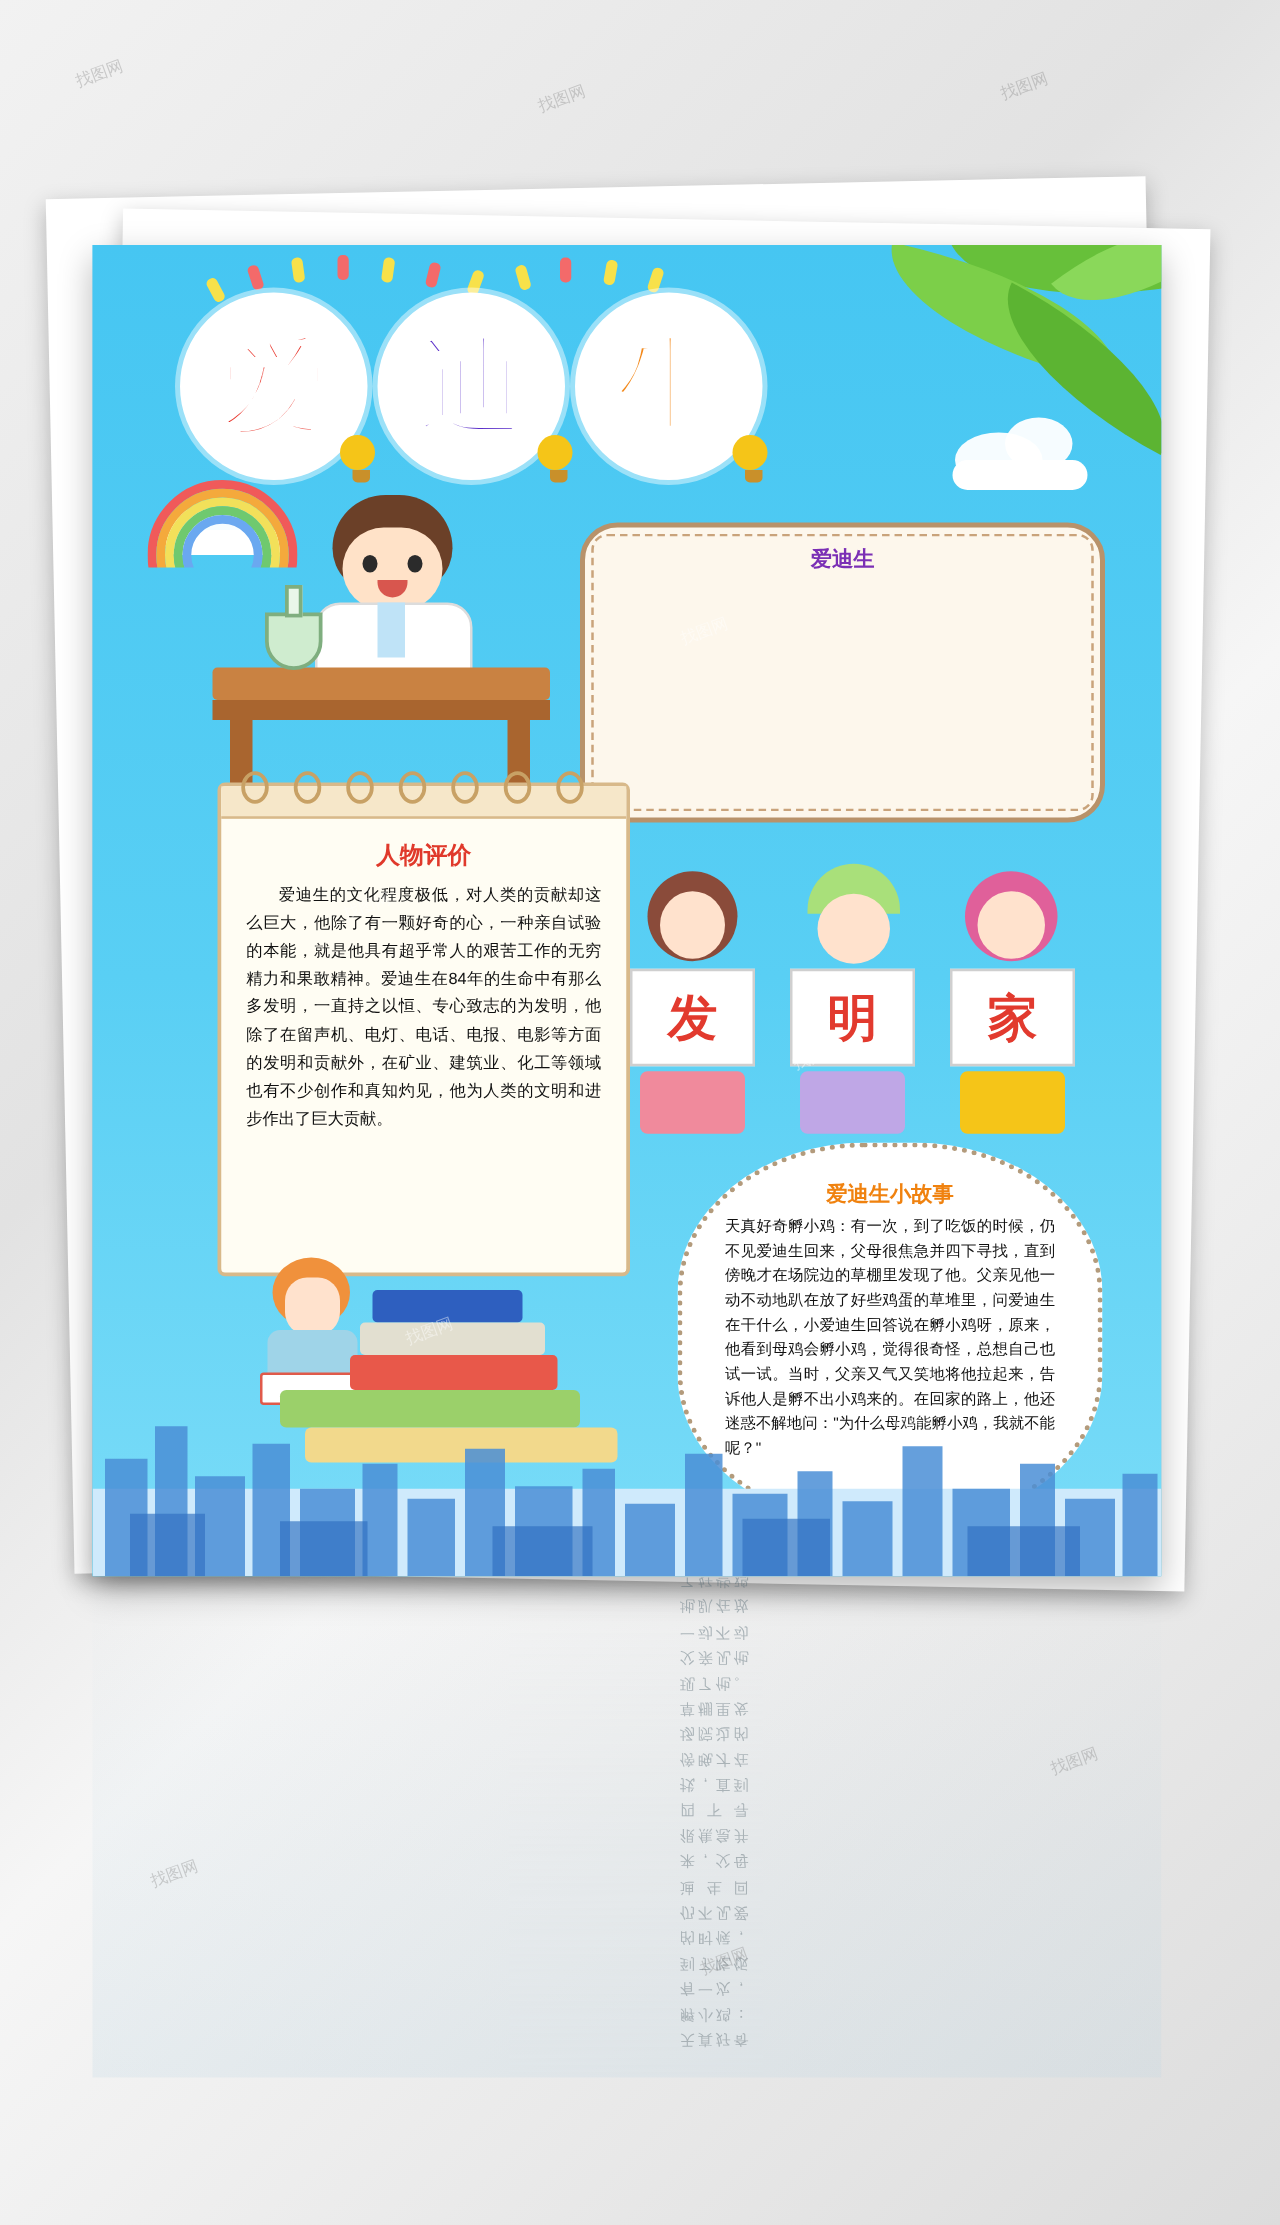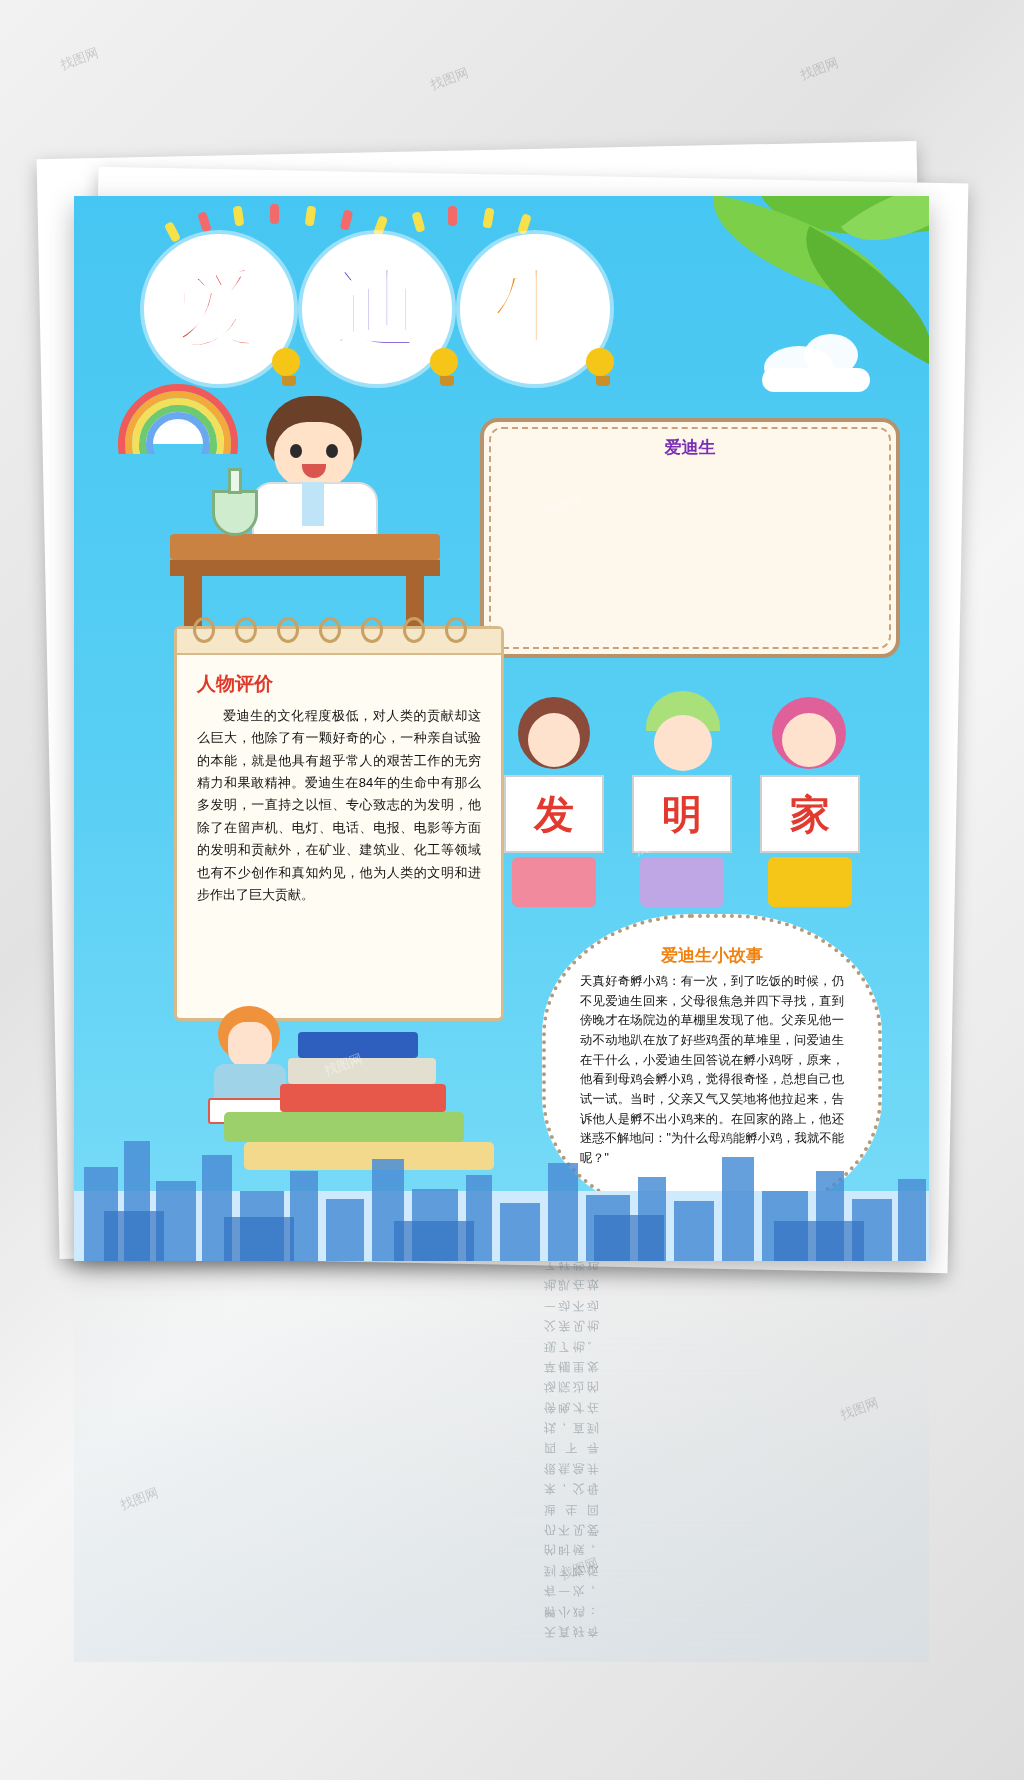--- a/index.html
+++ b/index.html
@@ -36,34 +36,33 @@
   }
   .bubble span{font-size:86px;font-weight:bold;font-family:"Liberation Serif",serif;
     -webkit-text-stroke:3px #fff;}
   .tick{position:absolute;width:9px;height:20px;border-radius:4px;}
   .bulb{position:absolute;width:34px;height:46px;}
   
   .leaf{position:absolute;background:#6fc83d;border-radius:0 100% 0 100%;}
   
   .panel-top{
     position:absolute;left:390px;top:222px;width:420px;height:240px;
-    background:#fdf7ec;border:4px solid #b8926a;border-radius:18px;
+    background:#fdf7ec;border:4px solid #b8926a;border-radius:30px;
     padding:14px 18px;
-    margin-left:16px;
   }
   .panel-top:before{
     content:"";position:absolute;inset:5px;border:2px dashed #c9a37b;border-radius:13px;pointer-events:none;
   }
   .panel-title{color:#7b2fb5;font-weight:bold;text-align:center;font-size:17px;margin-bottom:6px;}
   .panel-body{font-size:13.4px;line-height:1.62;color:#1d1d1d;text-align:justify;}
   .scroll{
     position:absolute;left:100px;top:430px;width:330px;height:395px;
     background:#fffdf3;border:3px solid #d8b98a;border-radius:6px;padding:42px 20px 24px;
   }
-  .scroll-title{color:#e0392b;font-weight:bold;text-align:left;font-size:19px;margin-bottom:8px;}
+  .scroll-title{color:#e0392b;font-weight:bold;text-align:center;font-size:19px;margin-bottom:8px;}
   .scroll-body{font-size:13px;line-height:1.72;color:#111;text-align:justify;text-indent:2em;}
   .ring{position:absolute;top:-12px;width:22px;height:26px;border:3px solid #c8a165;border-radius:50%;background:transparent;}
   .cloudpanel{
     position:absolute;left:468px;top:718px;width:340px;height:305px;
     background:#fff;border:4px dotted #b39b7c;border-radius:150px/120px;
     padding:26px 34px 18px;
   }
   .cloud-title{color:#f0820f;font-weight:bold;text-align:center;font-size:17px;margin-bottom:5px;}
   .cloud-body{font-size:12.3px;line-height:1.6;color:#111;text-align:justify;}
   

